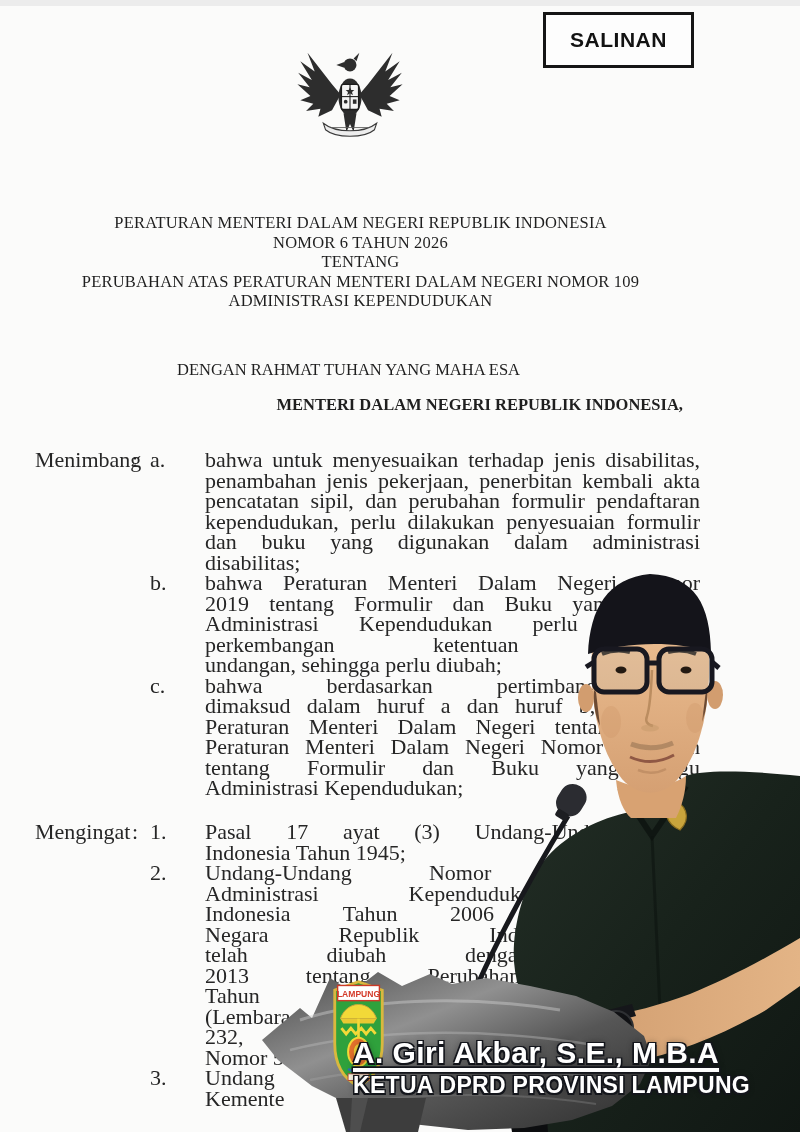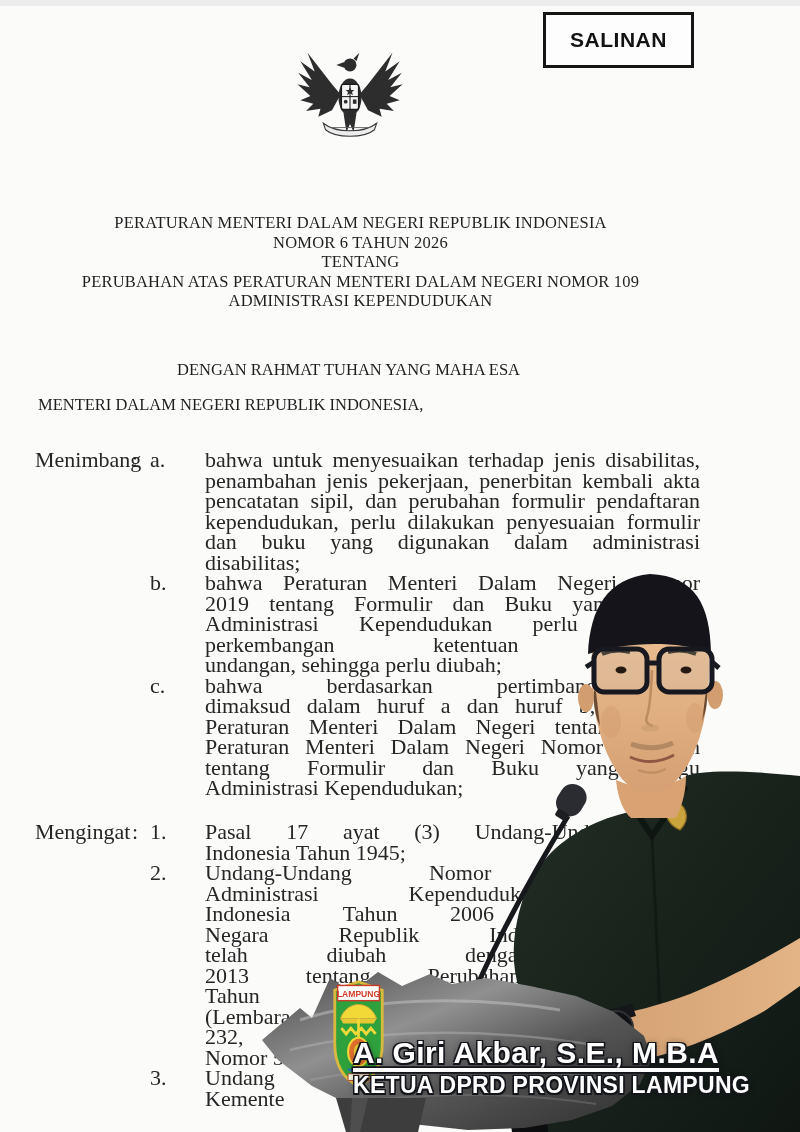--- a/index.html
+++ b/index.html
@@ -14,21 +14,21 @@
     border:3px solid #151515;display:flex;align-items:center;justify-content:center;
     background:#fdfdfd;
   }
   .stamp span{font-family:"Liberation Sans",sans-serif;font-weight:bold;font-size:21px;letter-spacing:.5px;color:#121212;}
   
   .emblem{position:absolute;left:296px;top:28px;width:108px;height:130px;}
   
   .title-block{position:absolute;left:38px;top:213px;width:645px;text-align:center;}
   .title-block div{font-size:16.5px;line-height:19.5px;letter-spacing:.2px;color:#1f1f1f;}
   .invocation{position:absolute;left:26px;top:360px;width:645px;text-align:center;font-size:16.5px;color:#1f1f1f;font-family:Liberation Serif, serif;}
-  .authority{position:absolute;left:38px;top:395px;width:645px;text-align:left;font-size:16.5px;color:#1f1f1f;}
+  .authority{position:absolute;left:38px;top:395px;width:645px;text-align:right;font-size:16.5px;color:#1f1f1f;font-weight:bold;}
   
   .section{position:absolute;left:35px;width:665px;}
   #sec-menimbang{top:450px;}
   #sec-mengingat{top:822px;}
   .sec-row{display:grid;grid-template-columns:97px 18px 55px 1fr;font-size:22px;line-height:20.5px;}
   .cell{color:#262626;}
   .tline{text-align:justify;text-align-last:justify;white-space:normal;}
   .tline.last{text-align-last:left;}
   
   .photo{position:absolute;left:0;top:0;width:800px;height:1132px;pointer-events:none;}

